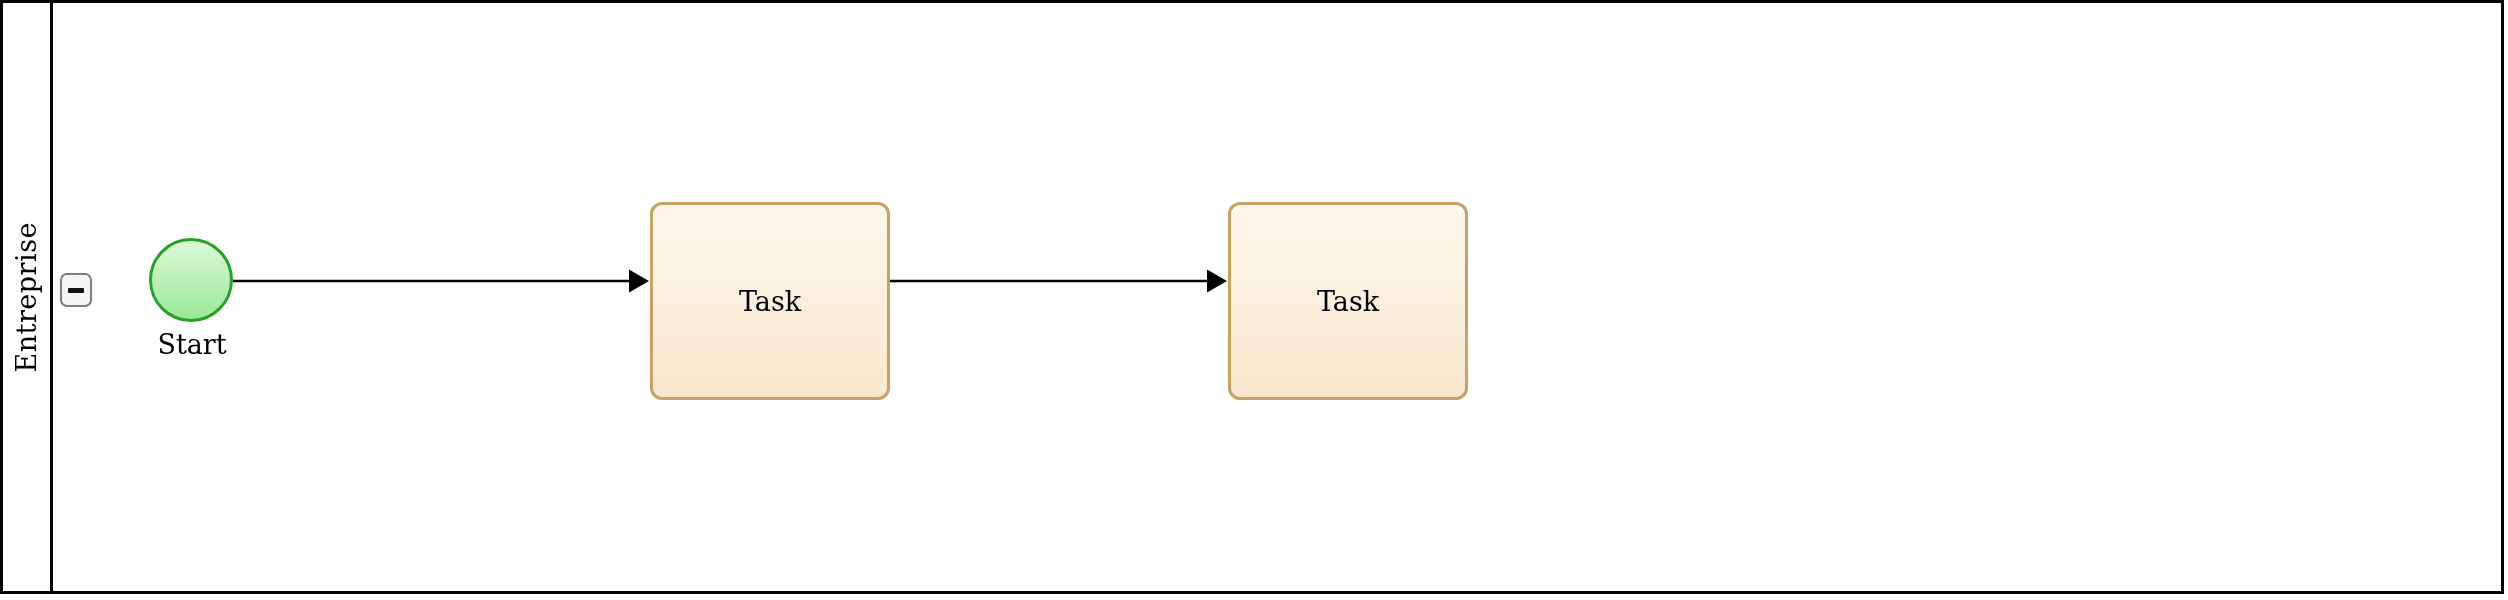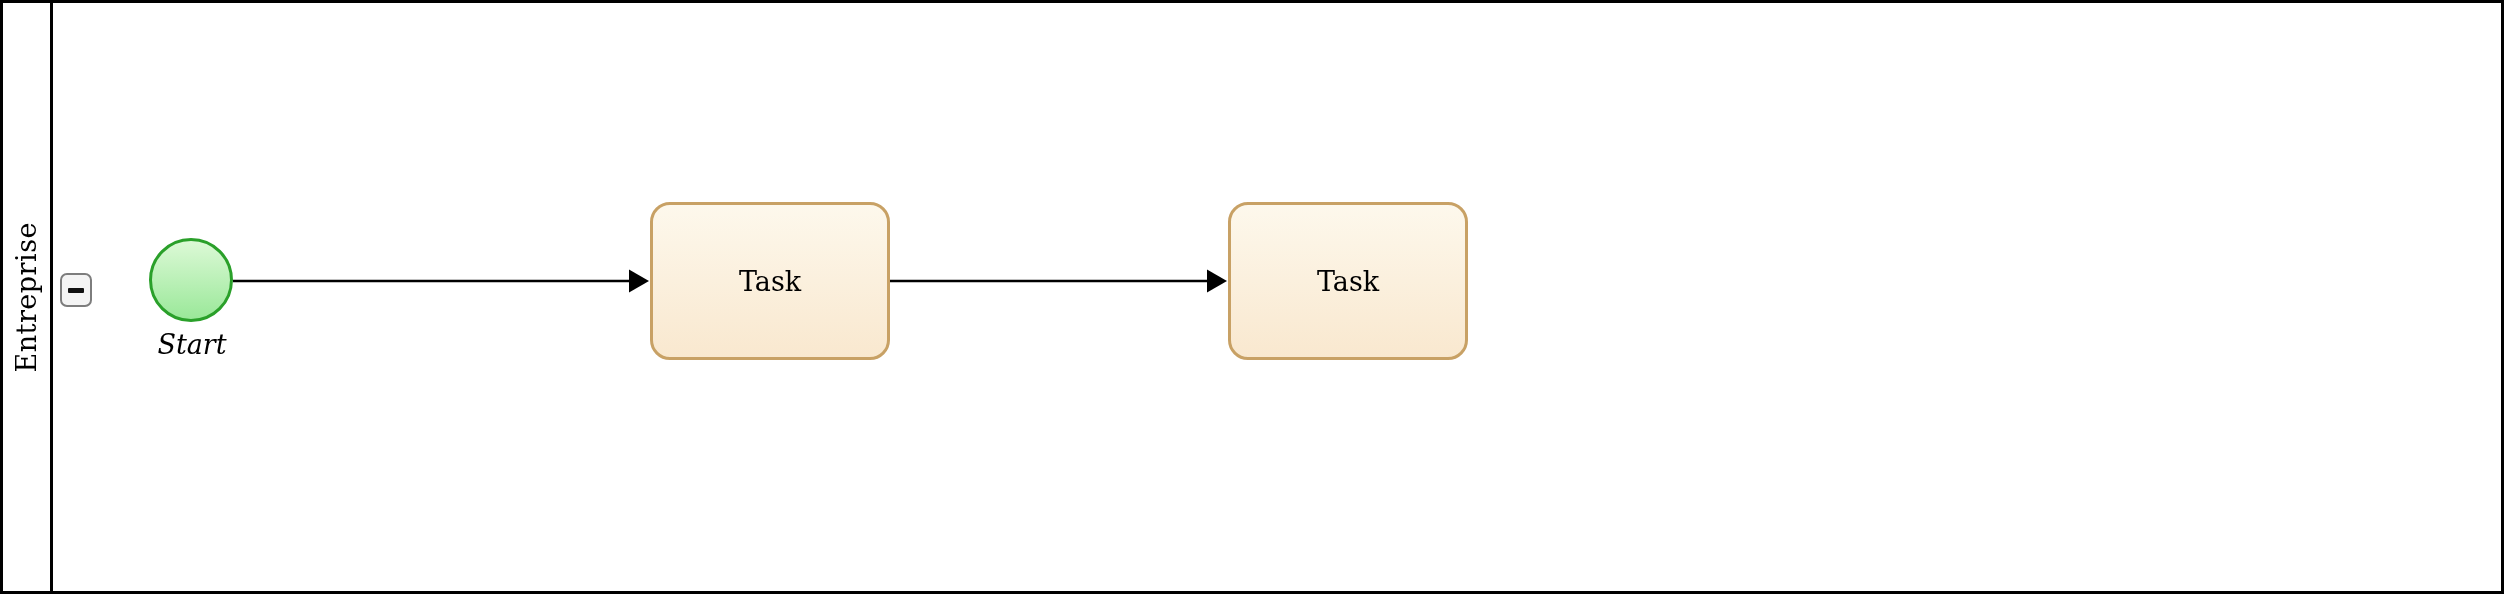--- a/index.html
+++ b/index.html
@@ -92,29 +92,28 @@
     background: linear-gradient(180deg, #dcf9d6 0%, #9ae899 100%);
   }
   .start-label {
     position: absolute;
     left: 79px;
     top: 327px;
     width: 120px;
     text-align: center;
     font-size: 27px;
     line-height: 30px;
-    font-style: italic;
   }
   .task {
     position: absolute;
     width: 240px;
-    height: 158px;
+    height: 198px;
     box-sizing: border-box;
     border: 3px solid #c8a165;
-    border-radius: 20px;
+    border-radius: 12px;
     background: linear-gradient(180deg, #fdf8ec 0%, #f9e8cf 100%);
     display: flex;
     align-items: center;
     justify-content: center;
     font-size: 27px;
   }
   .task-1 { left: 597px; top: 199px; }
   .task-2 { left: 1175px; top: 199px; }
 </style>
 </head>

